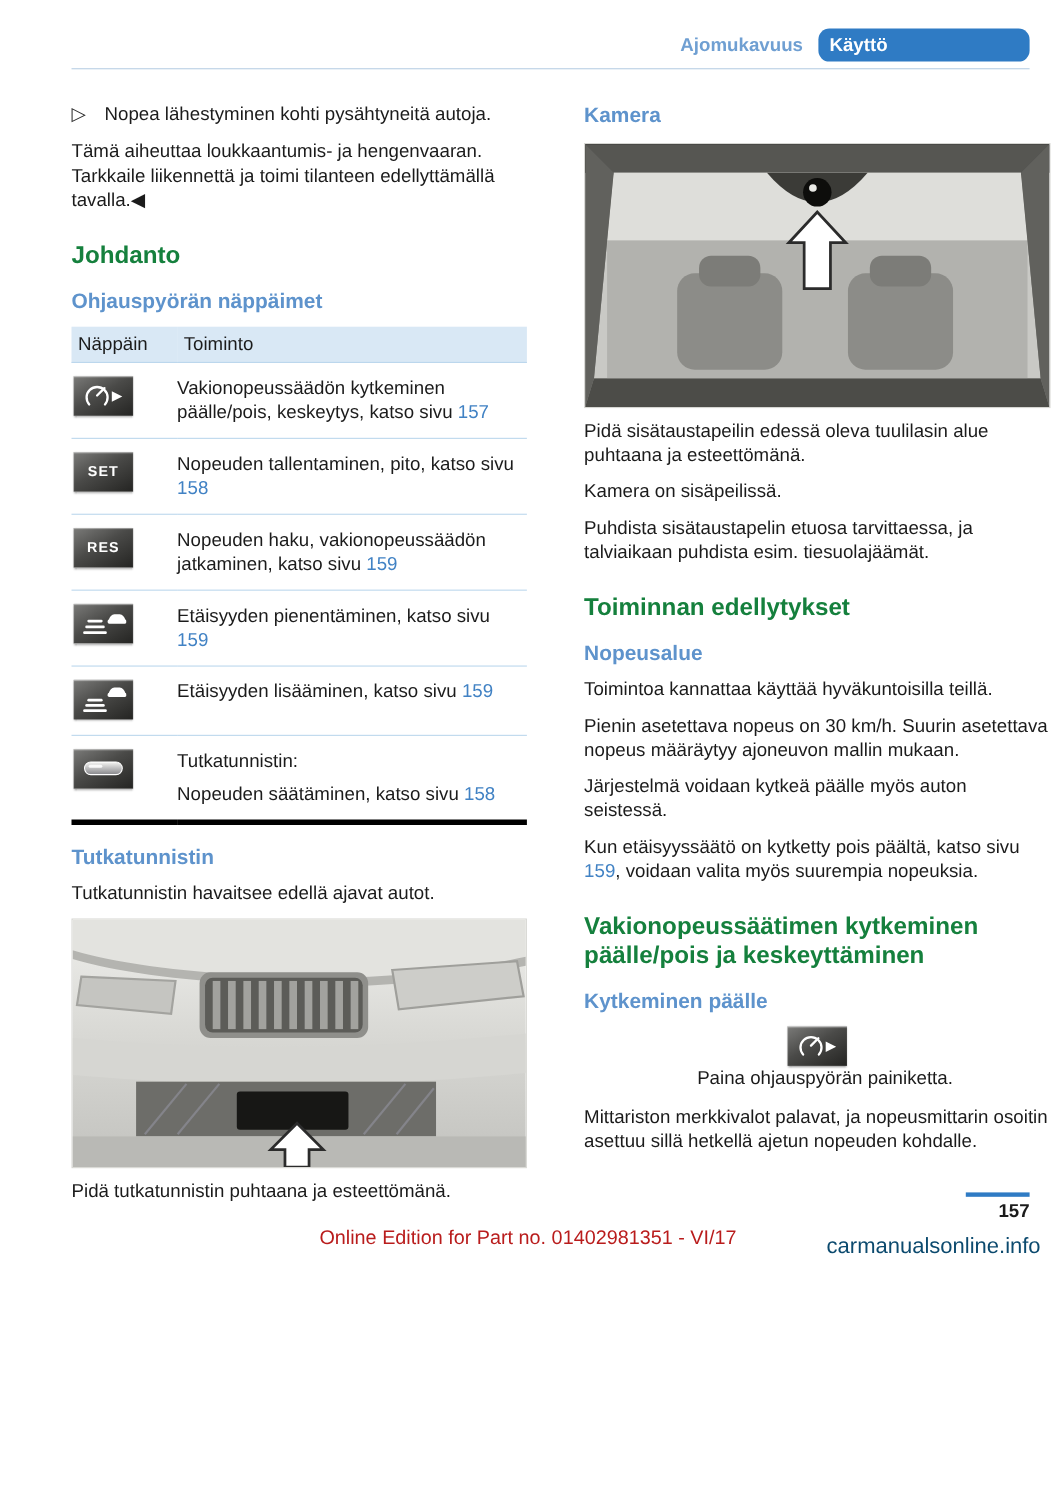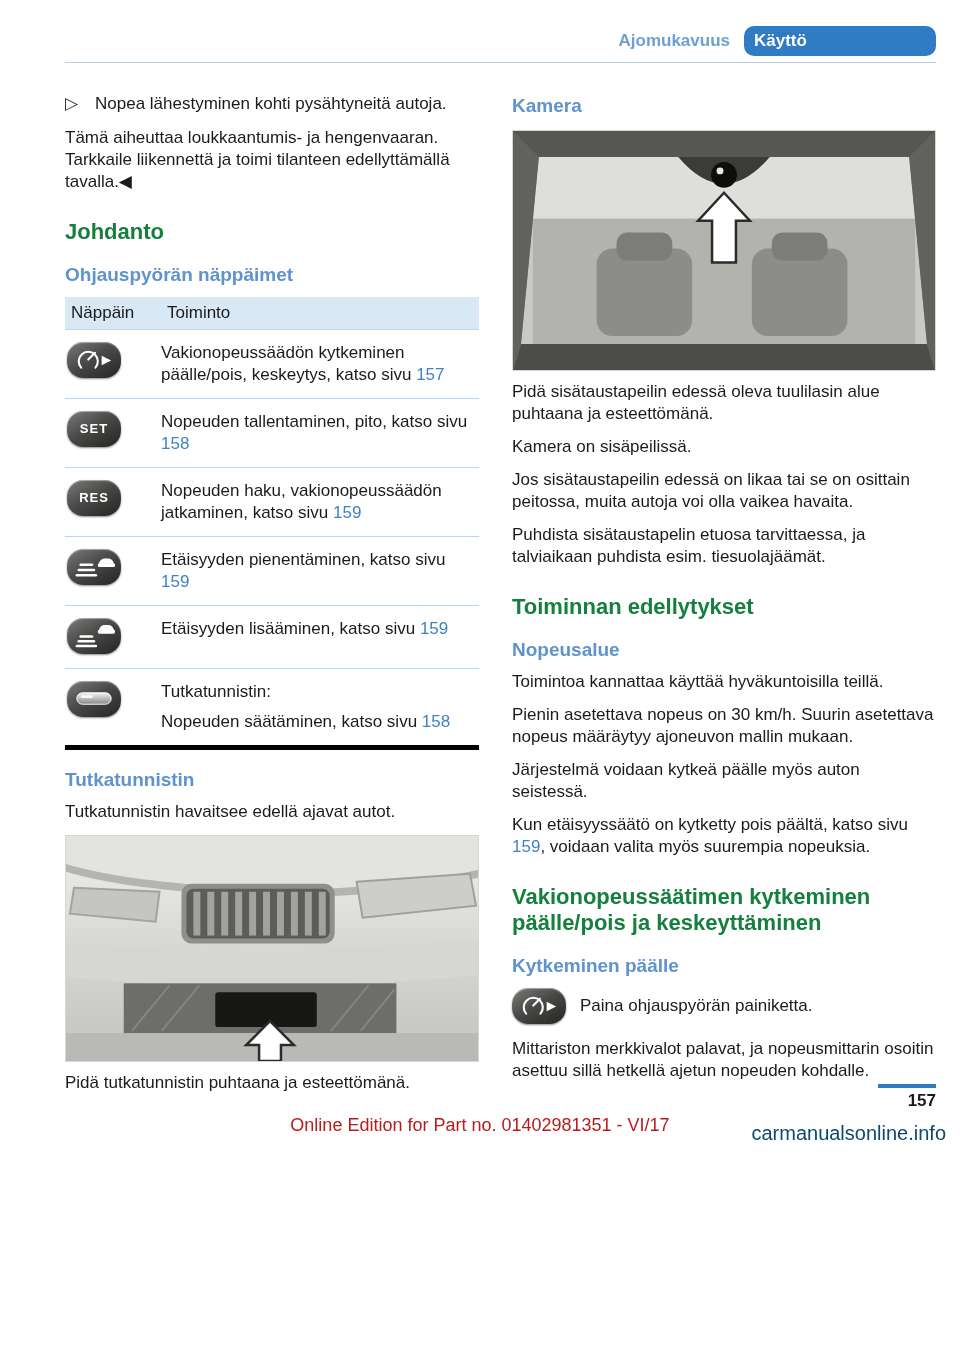--- a/index.html
+++ b/index.html
@@ -12,21 +12,21 @@
   .topbar { position:absolute; top:26px; left:65px; right:24px; height:30px;
             display:flex; justify-content:flex-end; align-items:center; }
   .crumb { color:#6f9fd2; font-weight:bold; margin-right:14px; }
   .chapter-tab { background:#2f7bc4; color:#fff; font-weight:bold;
                  width:182px; height:30px; line-height:30px; padding-left:10px;border-radius:10px; }
   .top-rule { position:absolute; top:62px; left:65px; right:24px; height:1px; background:#b9cfe4; }
 
   
   .col { position:absolute; top:88px; }
   .col-left  { left:65px;  width:414px; }
-  .col-right { left:512px; width:424px; }
+  .col-right { left:531px; width:424px; }
 
   .para { margin:0 0 11px 0; }
   h2 { font-size:22px; line-height:26px; color:#15803d; margin:26px 0 9px 0; font-weight:bold; }
   h3 { font-size:19px; line-height:24px; color:#5e93cc; margin:18px 0 9px 0; font-weight:bold; }
   .col-right h3:first-child { margin-top:6px; }
   .plink { color:#4182c4; text-decoration:none; cursor:pointer; }
 
   .bullet { display:flex; margin:5px 0 12px 0; }
   .tri { flex:0 0 30px; color:#2b2b2b; }
   .bullet-text { margin:0; }
@@ -35,31 +35,31 @@
   table.keys { width:100%; border-collapse:collapse; margin:10px 0 0 0;
                border-bottom:5px solid #000000; }
   table.keys th { background:#d9e8f5; text-align:left; font-weight:normal;
                   padding:5px 6px; }
   table.keys th.c1 { width:84px; }
   table.keys td { border-top:1px solid #bcd7ed; padding:12px 4px 12px 0; vertical-align:top; }
   table.keys td.icon-cell { padding-left:2px; }
   .block-line { display:block; margin-bottom:8px; }
 
   .key-btn {
-    width:54px; height:36px; border-radius:16px; display:inline-flex;
+    width:54px; height:36px; border-radius:0; display:inline-flex;
     align-items:center; justify-content:center;
     background:linear-gradient(150deg,#7b7b79 0%, #4a4a48 45%, #242422 100%);
     box-shadow: inset 0 1px 1px rgba(255,255,255,.45), 0 1px 2px rgba(0,0,0,.45);
     color:#fff; font-weight:bold; font-size:13px; letter-spacing:1px;
   }
 
   .figure { margin:12px 0 10px 0; }
   .figure svg { display:block; border:1px solid #d6d6d2; }
 
-  .icon-line { display:flex; align-items:center; margin:10px 0 14px 0; }
+  .icon-line { display:flex; align-items:center; margin:10px 0 14px 0;flex-direction:column; }
   .icon-line p { margin:0 0 0 14px; }
 
   
   .pn-rule { position:absolute; right:24px; bottom:62px; width:58px; height:4px; background:#2f7bc4; }
   .pn { position:absolute; right:24px; bottom:38px; font-weight:bold; }
   .edition { position:absolute; left:0; bottom:14px; width:100%; text-align:center;
              font-size:18px; color:#b91c1c; }
   .watermark { position:absolute; right:14px; bottom:6px; font-size:20px; color:#0c4a6e; }
 </style>
 </head>
@@ -257,21 +257,20 @@
         <polygon points="424,0 398,26 416,214 424,240" fill="#61615d"></polygon>
         <path d="M166 26 Q212 80 258 26 Z" fill="#3b3b37"></path>
         <circle cx="212" cy="44" r="13" fill="#0d0d0b"></circle>
         <circle cx="208" cy="40" r="3.5" fill="#e9e9e5"></circle>
         <polygon points="212,62 186,90 200,90 200,132 224,132 224,90 238,90" fill="#ffffff" stroke="#2b2b2b" stroke-width="2.5"></polygon>
       </svg>
     </div>
 
     <p class="para">Pidä sisätaustapeilin edessä oleva tuulilasin alue puhtaana ja esteettömänä.</p>
     <p class="para">Kamera on sisäpeilissä.</p>
-    <p class="para">Jos sisätaustapeilin edessä on likaa tai se on osittain peitossa, muita autoja voi olla vaikea havaita.</p>
     <p class="para">Puhdista sisätaustapelin etuosa tarvittaessa, ja talviaikaan puhdista esim. tiesuolajäämät.</p>
 
     <h2>Toiminnan edellytykset</h2>
     <h3>Nopeusalue</h3>
 
     <p class="para">Toimintoa kannattaa käyttää hyväkuntoisilla teillä.</p>
     <p class="para">Pienin asetettava nopeus on 30 km/h. Suurin asetettava nopeus määräytyy ajoneuvon mallin mukaan.</p>
     <p class="para">Järjestelmä voidaan kytkeä päälle myös auton seistessä.</p>
     <p class="para">
       <span>Kun etäisyyssäätö on kytketty pois päältä, katso sivu </span><a class="plink">159</a><span>, voidaan valita myös suurempia nopeuksia.</span>

